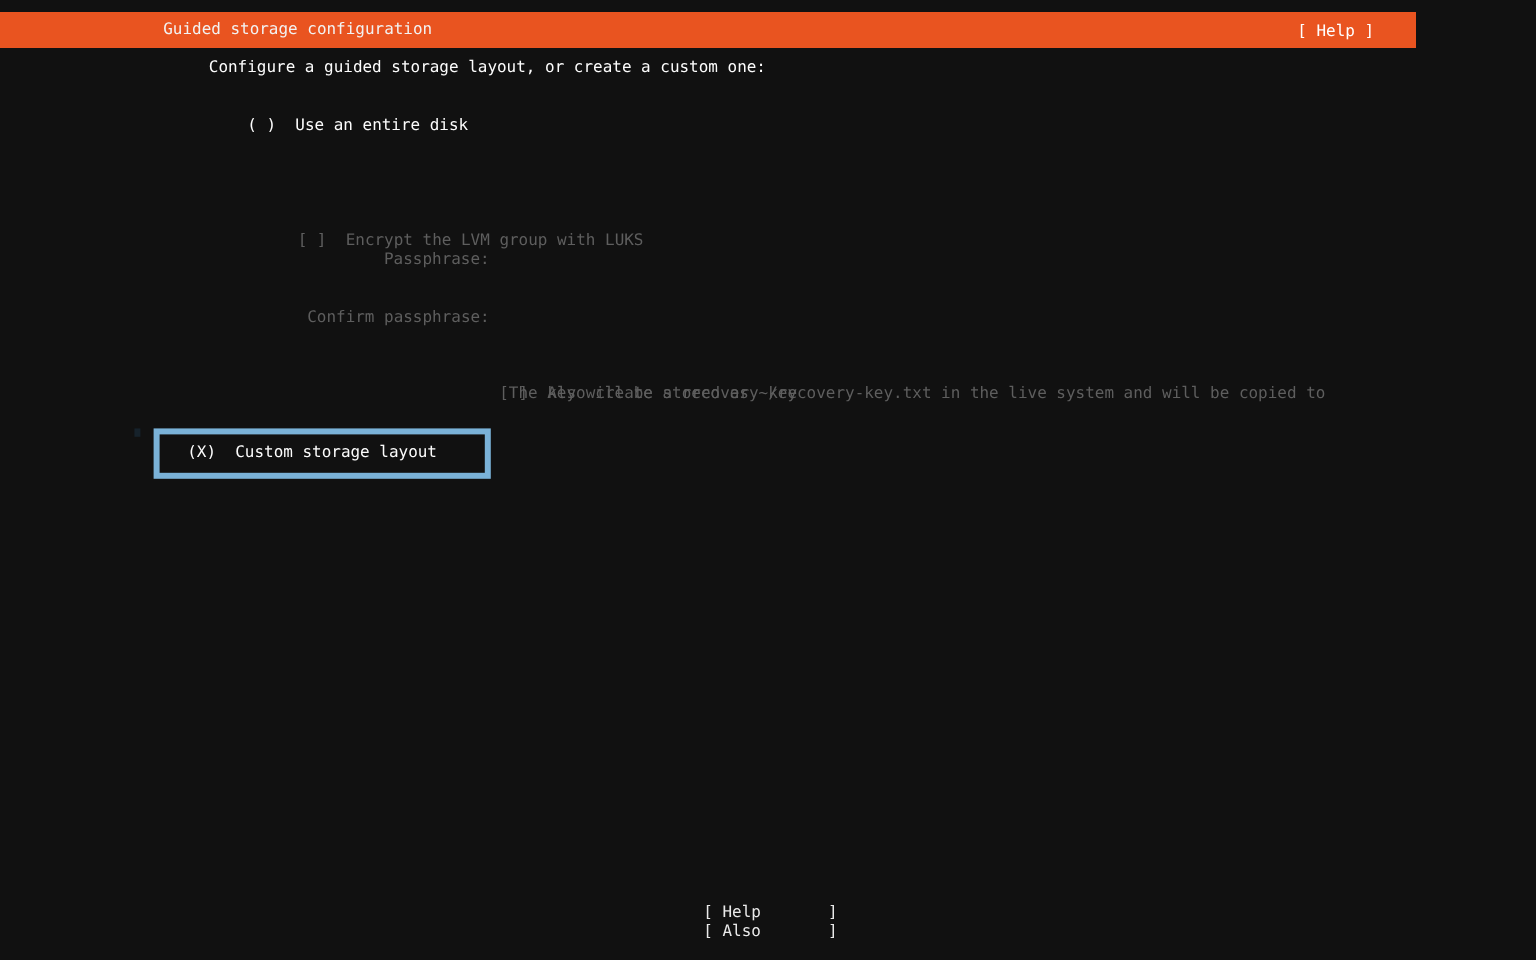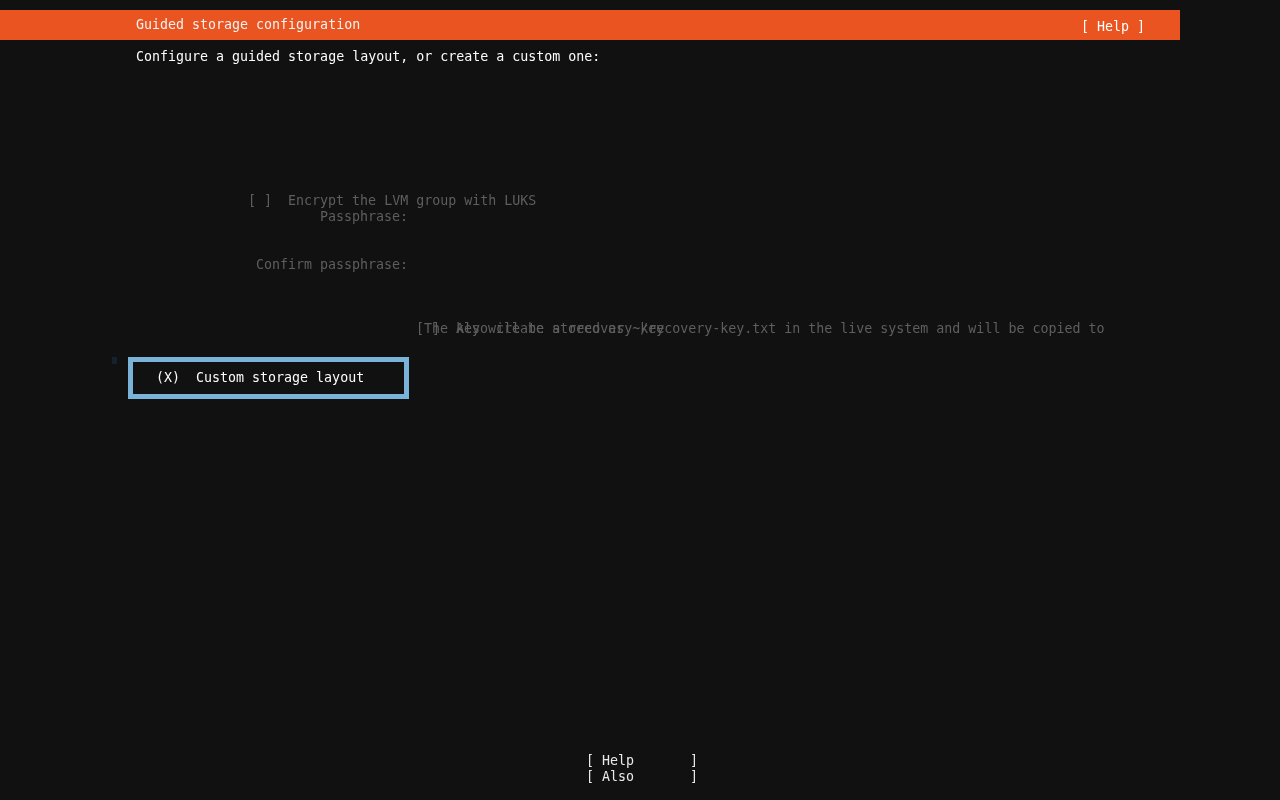--- a/index.html
+++ b/index.html
@@ -3,21 +3,21 @@
 <meta charset="utf-8">
 <style>
   html,body{margin:0;padding:0;background:#111111;}
   #screen{
     position:relative;width:1180px;height:800px;overflow:hidden;
     background:#111111;
     font-family:"DejaVu Sans Mono","Liberation Mono",monospace;
     font-size:13.3px;line-height:16px;
   }
   .t{position:absolute;white-space:pre;}
-  .bright{color:#fcfcfc;}
+  .bright{color:#fcfcfc;margin-left:38px;}
   .dim{color:#5e5e5e;}
   .titlebar{
     position:absolute;left:0;top:10px;width:1280px;height:30px;
     background:#E95420;
   }
   .titlebar .title{position:absolute;left:136px;top:7px;color:#f2f2f2;white-space:pre;}
   .titlebar .help{position:absolute;left:1081px;top:9px;color:#ffffff;white-space:pre;cursor:pointer;}
   .row{position:absolute;white-space:pre;}
   .ctl{display:inline-block;}
   .lbl{display:inline-block;margin-left:16px;}
@@ -35,20 +35,23 @@
 
 <div id="screen">
 
   <header class="titlebar">
     <span class="title">Guided storage configuration</span>
     <span class="help">[ Help ]</span>
   </header>
 
   <div class="t bright" style="left:136px;top:49px">Configure a guided storage layout, or create a custom one:</div>
 
+  <div class="row bright clickable" style="left:136px;top:81px">
+    <span class="ctl">( )</span><span class="lbl">Use an entire disk</span>
+  </div>
 
 
 
   <div class="row dim clickable" style="left:216px;top:177px">
     <span class="ctl">[ ]</span><span class="lbl">Encrypt the LVM group with LUKS</span>
   </div>
 
   <div class="t dim" style="left:320px;top:209px">Passphrase:</div>
   <div class="t dim" style="left:256px;top:257px">Confirm passphrase:</div>
 

